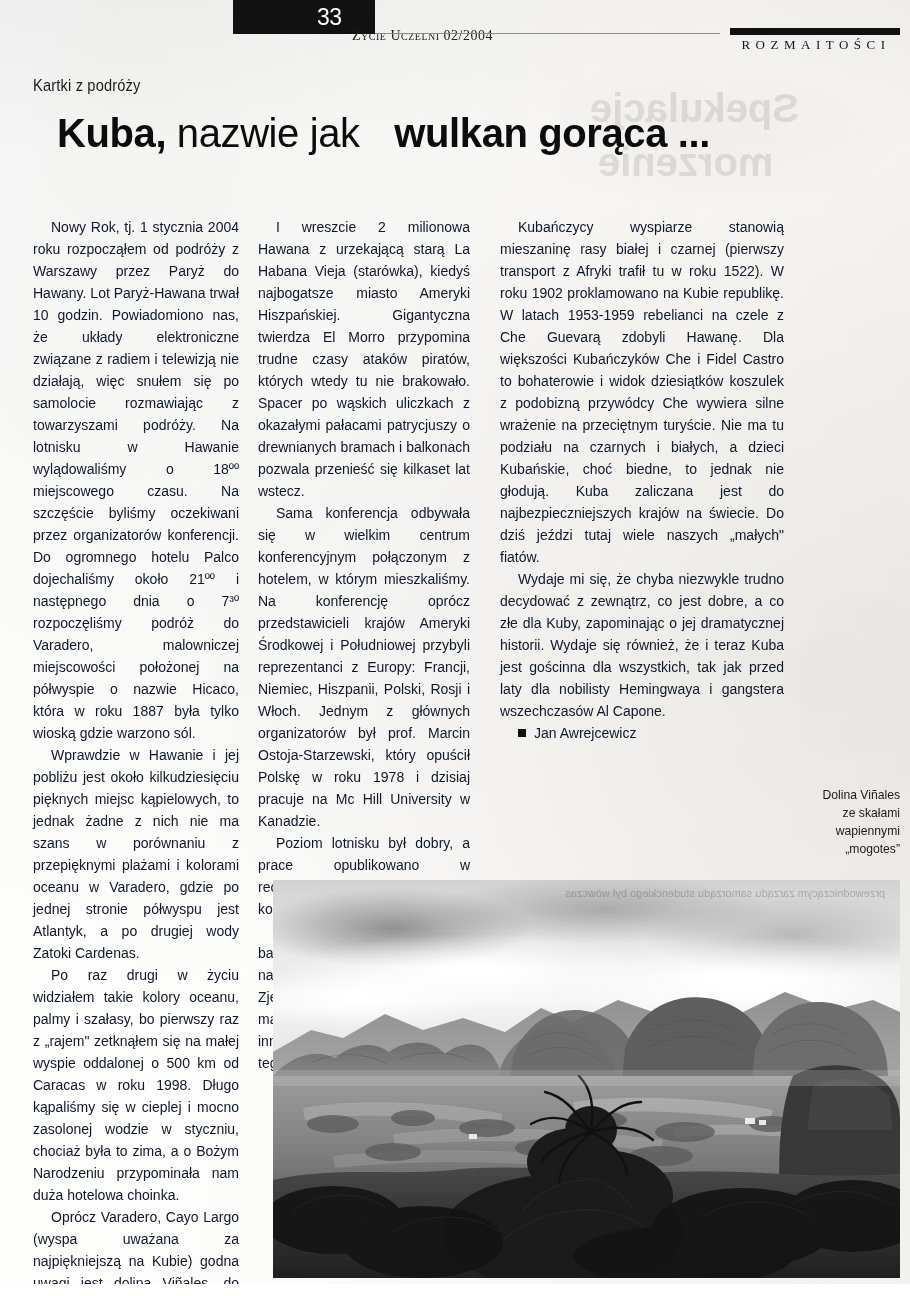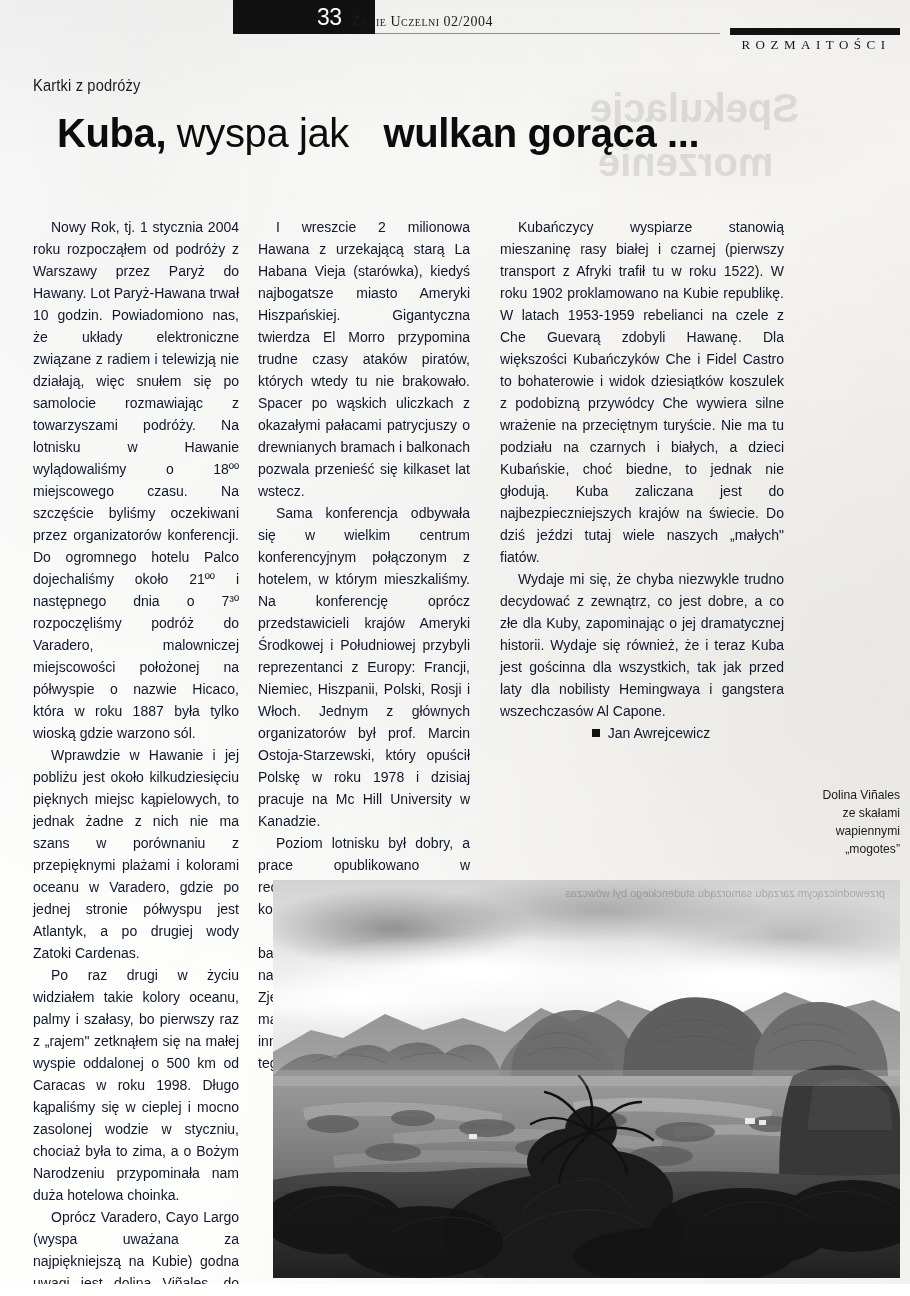--- a/index.html
+++ b/index.html
@@ -32,21 +32,21 @@
     position:absolute;left:233px;top:0;width:142px;height:34px;
     background:#111111;
   }
   .folio-number{
     position:absolute;left:317px;top:4px;
     font-family:"Liberation Sans", sans-serif;
     font-weight:400;font-size:23px;line-height:26px;letter-spacing:-0.5px;
     color:#ffffff;
   }
   .masthead-title{
-    position:absolute;left:352px;top:14px;
+    position:absolute;left:352px;top:28px;
     font-family:"Liberation Serif", serif;
     font-size:14px;letter-spacing:0.5px;
     font-variant:small-caps;
     color:#1d1d1d;white-space:nowrap;
   }
   .masthead-rule{
     position:absolute;left:375px;top:33px;width:345px;height:1px;
     background:#8d8d8d;
   }
   .section-bar{
@@ -104,21 +104,21 @@
     color:#0f172a;
     -webkit-hyphens:none;hyphens:none;
   }
   .col p{margin:0;text-indent:18px;}
   .col p.noindent{text-indent:0;}
   #col1{left:33px;width:206px;height:1068px;}
   #col2{left:258px;width:212px;height:658px;}
   #col3{left:500px;width:284px;height:658px;}
 
   .byline{
-    text-align:center;text-indent:0;margin-top:12px;
+    text-align:left;text-indent:0;margin-top:12px;
   }
   .byline .sq{
     display:inline-block;width:8px;height:8px;background:#111;
     margin-right:8px;vertical-align:1px;
   }
 
   
   .caption{
     position:absolute;left:795px;top:786px;width:105px;
     text-align:right;
@@ -172,21 +172,21 @@
   <div class="section-label">ROZMAITOŚCI</div>
 </div>
 
 <div class="kicker">Kartki z podróży</div>
 
 <div class="ghost g1">Spekulacje</div>
 <div class="ghost g2">morzenie</div>
 
 <div class="headline">
   <span class="hb">Kuba,</span>
-  <span class="hl">wyspa jak</span>
+  <span class="hl">nazwie jak</span>
   <span class="hb">wulkan gorąca ...</span>
 </div>
 
 <div class="col" id="col1">
   <p>Nowy Rok, tj. 1 stycznia 2004 roku rozpocząłem od podróży z Warszawy przez Paryż do Hawany. Lot Paryż-Hawana trwał 10 godzin. Powiadomiono nas, że układy elektroniczne związane z radiem i telewizją nie działają, więc snułem się po samolocie rozmawiając z towarzyszami podróży. Na lotnisku w Hawanie wylądowaliśmy o 18ºº miejscowego czasu. Na szczęście byliśmy oczekiwani przez organizatorów konferencji. Do ogromnego hotelu Palco dojechaliśmy około 21ºº i następnego dnia o 7³º rozpoczęliśmy podróż do Varadero, malowniczej miejscowości położonej na półwyspie o nazwie Hicaco, która w roku 1887 była tylko wioską gdzie warzono sól.</p>
   <p>Wprawdzie w Hawanie i jej pobliżu jest około kilkudziesięciu pięknych miejsc kąpielowych, to jednak żadne z nich nie ma szans w porównaniu z przepięknymi plażami i kolorami oceanu w Varadero, gdzie po jednej stronie półwyspu jest Atlantyk, a po drugiej wody Zatoki Cardenas.</p>
   <p>Po raz drugi w życiu widziałem takie kolory oceanu, palmy i szałasy, bo pierwszy raz z „rajem" zetknąłem się na małej wyspie oddalonej o 500 km od Caracas w roku 1998. Długo kąpaliśmy się w cieplej i mocno zasolonej wodzie w styczniu, chociaż była to zima, a o Bożym Narodzeniu przypominała nam duża hotelowa choinka.</p>
   <p>Oprócz Varadero, Cayo Largo (wyspa uważana za najpiękniejszą na Kubie) godna uwagi jest dolina Viñales, do której w trzeci dzień trwania konferencji gospodarze zorganizowali wyprawę połączoną ze zwiedzaniem fabryki cygar (są bardzo drogie!). Po 2 godzinach jazdy autobusem przez Pinar de Rio dotarliśmy do wielkiego malowidła Mural de la Prehistoria umieszczonego na ścianie skał wapiennych zwanych „mogotes". Występuje tutaj wiele unikatowych roślin i gatunków ptaków, a na uwagę zasługuje podziemna rzeka płynąca w jaskiniach, po której płynęliśmy łodzią.</p>
 </div>
 

